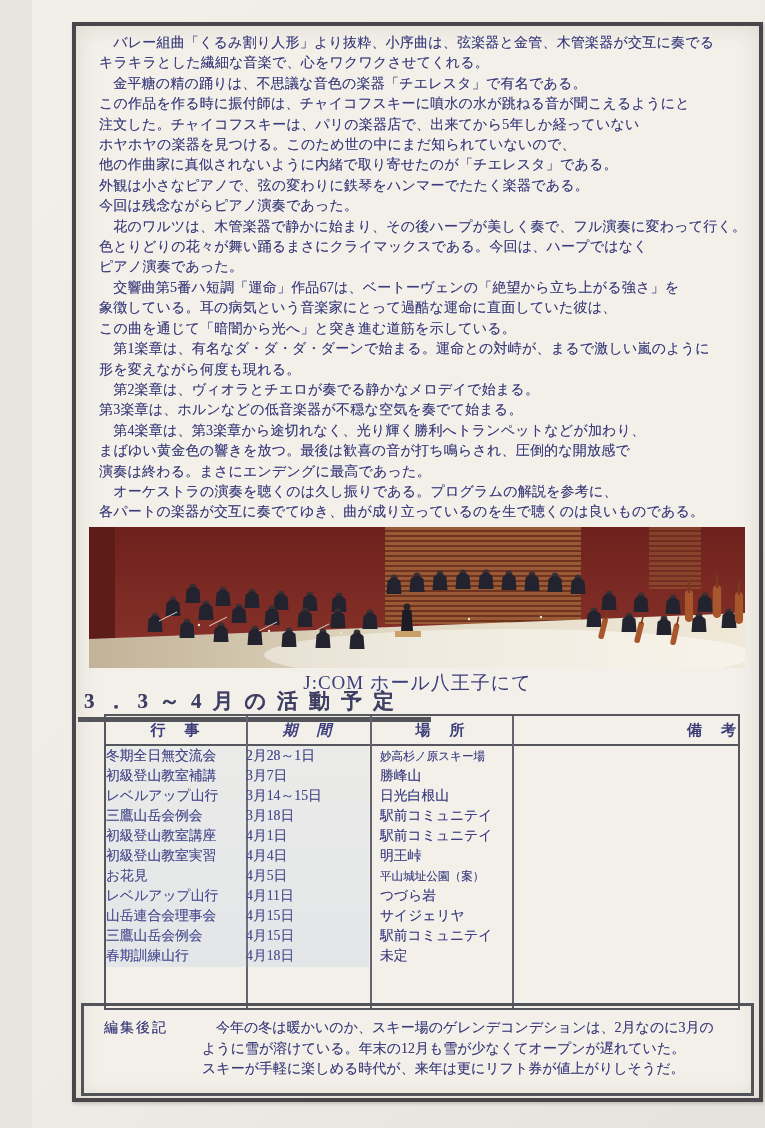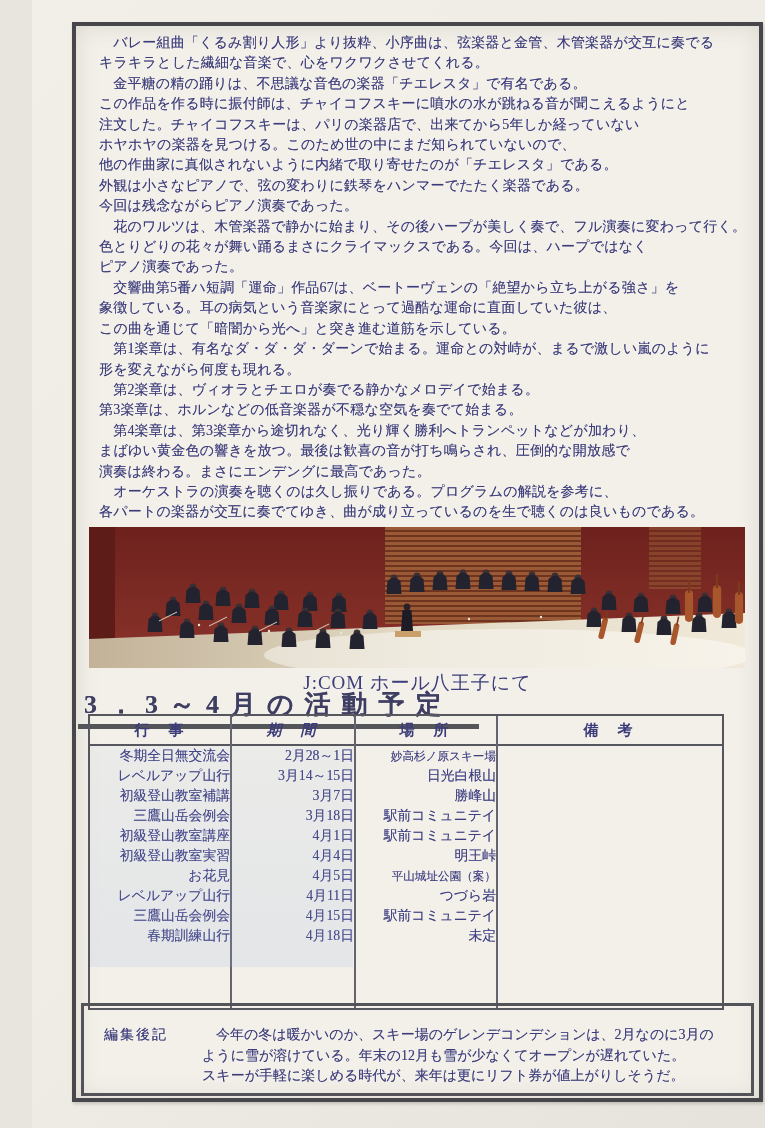--- a/index.html
+++ b/index.html
@@ -29,57 +29,57 @@
   
   .photo{position:absolute;left:13px;top:501px;width:656px;height:141px;overflow:hidden;}
   .photo svg{display:block;width:100%;height:100%;}
   .caption{
     position:absolute;left:0;top:644px;width:100%;text-align:center;
     font-size:19px;color:#3c3c7a;letter-spacing:1px;
   }
   
   .heading{
     position:absolute;left:2px;top:661px;
-    font-size:26px;font-weight:bold;color:#3e3e62;
+    font-size:21px;font-weight:bold;color:#3e3e62;
     letter-spacing:11px;padding:0 26px 2px 6px;
     border-bottom:5px solid #54545b;white-space:nowrap;
     text-shadow:0 0 .6px rgba(60,60,100,.6);
   }
   
   .schedule{
-    position:absolute;left:12px;top:688px;width:636px;height:296px;
+    position:absolute;left:28px;top:688px;width:636px;height:296px;
     box-sizing:border-box;border:2.5px solid #56565e;
   }
   .vline{position:absolute;top:0;bottom:0;width:1.8px;background:#64646e;}
   .vl1{left:140px;} .vl2{left:264px;} .vl3{left:406px;}
   .thead{
     display:flex;height:28px;align-items:center;
     border-bottom:2.5px solid #56565e;
     font-size:15px;font-weight:bold;color:#3c3c7a;letter-spacing:2px;
   }
   .th{text-align:center;box-sizing:border-box;}
-  .w1{width:140px;} .w2{width:124px;font-style:italic;} .w3{width:142px;} .w4{flex:1;}
+  .w1{width:140px;} .w2{width:124px;font-style:italic;} .w3{width:142px;} .w4{flex:1;text-align:right;}
   .tbody{position:relative;height:255px;font-size:13.8px;color:#3e3e80;}
   .tbody::before{
     content:'';position:absolute;left:0;top:0;bottom:34px;width:263px;
     background:linear-gradient(to bottom,rgba(150,175,225,.08),rgba(150,175,225,.16));
     pointer-events:none;
   }
   .trow{display:flex;height:20px;align-items:center;white-space:nowrap;}
-  .cell{box-sizing:border-box;overflow:hidden;text-shadow:0 0 .5px rgba(70,70,140,.5);text-align:right;}
+  .cell{box-sizing:border-box;overflow:hidden;text-shadow:0 0 .5px rgba(70,70,140,.5);}
   .c-event{width:140px;}
   .c-period{width:124px;padding-left:0;}
   .c-place{width:142px;padding-left:10px;}
   .c-place.small{font-size:11.6px;}
   .c-note{flex:1;padding-left:10px;}
   
   .editor{
     position:absolute;left:5px;right:5px;top:977px;height:93px;
     box-sizing:border-box;border:3px solid #53535a;
-    display:flex;padding:19px 6px 4px 20px;
+    display:flex;padding:12px 6px 4px 20px;
     font-size:14px;color:#3c3c7a;
   }
   .editor-label{width:98px;letter-spacing:2px;padding-top:1px;flex:none;
     text-shadow:0 0 .6px rgba(60,60,120,.6);}
   .editor-lines{flex:1;line-height:20.6px;white-space:pre;
     text-shadow:0 0 .5px rgba(70,70,140,.5);}
 </style>
 </head>
 <body>
 
@@ -209,32 +209,32 @@
         <div class="th w4">備　考</div>
       </div>
       <div class="tbody">
           <div class="trow">
             <div class="cell c-event">冬期全日無交流会</div>
             <div class="cell c-period">2月28～1日</div>
             <div class="cell c-place small">妙高杉ノ原スキー場</div>
             <div class="cell c-note"></div>
           </div>
           <div class="trow">
+            <div class="cell c-event">初級登山教室補講</div>
+            <div class="cell c-period">3月7日</div>
+            <div class="cell c-place">勝峰山</div>
+            <div class="cell c-note"></div>
+          </div>
+          <div class="trow">
             <div class="cell c-event">レベルアップ山行</div>
             <div class="cell c-period">3月14～15日</div>
             <div class="cell c-place">日光白根山</div>
             <div class="cell c-note"></div>
           </div>
           <div class="trow">
-            <div class="cell c-event">初級登山教室補講</div>
-            <div class="cell c-period">3月7日</div>
-            <div class="cell c-place">勝峰山</div>
-            <div class="cell c-note"></div>
-          </div>
-          <div class="trow">
             <div class="cell c-event">三鷹山岳会例会</div>
             <div class="cell c-period">3月18日</div>
             <div class="cell c-place">駅前コミュニテイ</div>
             <div class="cell c-note"></div>
           </div>
           <div class="trow">
             <div class="cell c-event">初級登山教室講座</div>
             <div class="cell c-period">4月1日</div>
             <div class="cell c-place">駅前コミュニテイ</div>
             <div class="cell c-note"></div>
@@ -248,20 +248,26 @@
           <div class="trow">
             <div class="cell c-event">お花見</div>
             <div class="cell c-period">4月5日</div>
             <div class="cell c-place small">平山城址公園（案）</div>
             <div class="cell c-note"></div>
           </div>
           <div class="trow">
             <div class="cell c-event">レベルアップ山行</div>
             <div class="cell c-period">4月11日</div>
             <div class="cell c-place">つづら岩</div>
+            <div class="cell c-note"></div>
+          </div>
+          <div class="trow">
+            <div class="cell c-event">山岳連合会理事会</div>
+            <div class="cell c-period">4月15日</div>
+            <div class="cell c-place">サイジェリヤ</div>
             <div class="cell c-note"></div>
           </div>
           <div class="trow">
             <div class="cell c-event">三鷹山岳会例会</div>
             <div class="cell c-period">4月15日</div>
             <div class="cell c-place">駅前コミュニテイ</div>
             <div class="cell c-note"></div>
           </div>
           <div class="trow">
             <div class="cell c-event">春期訓練山行</div>

